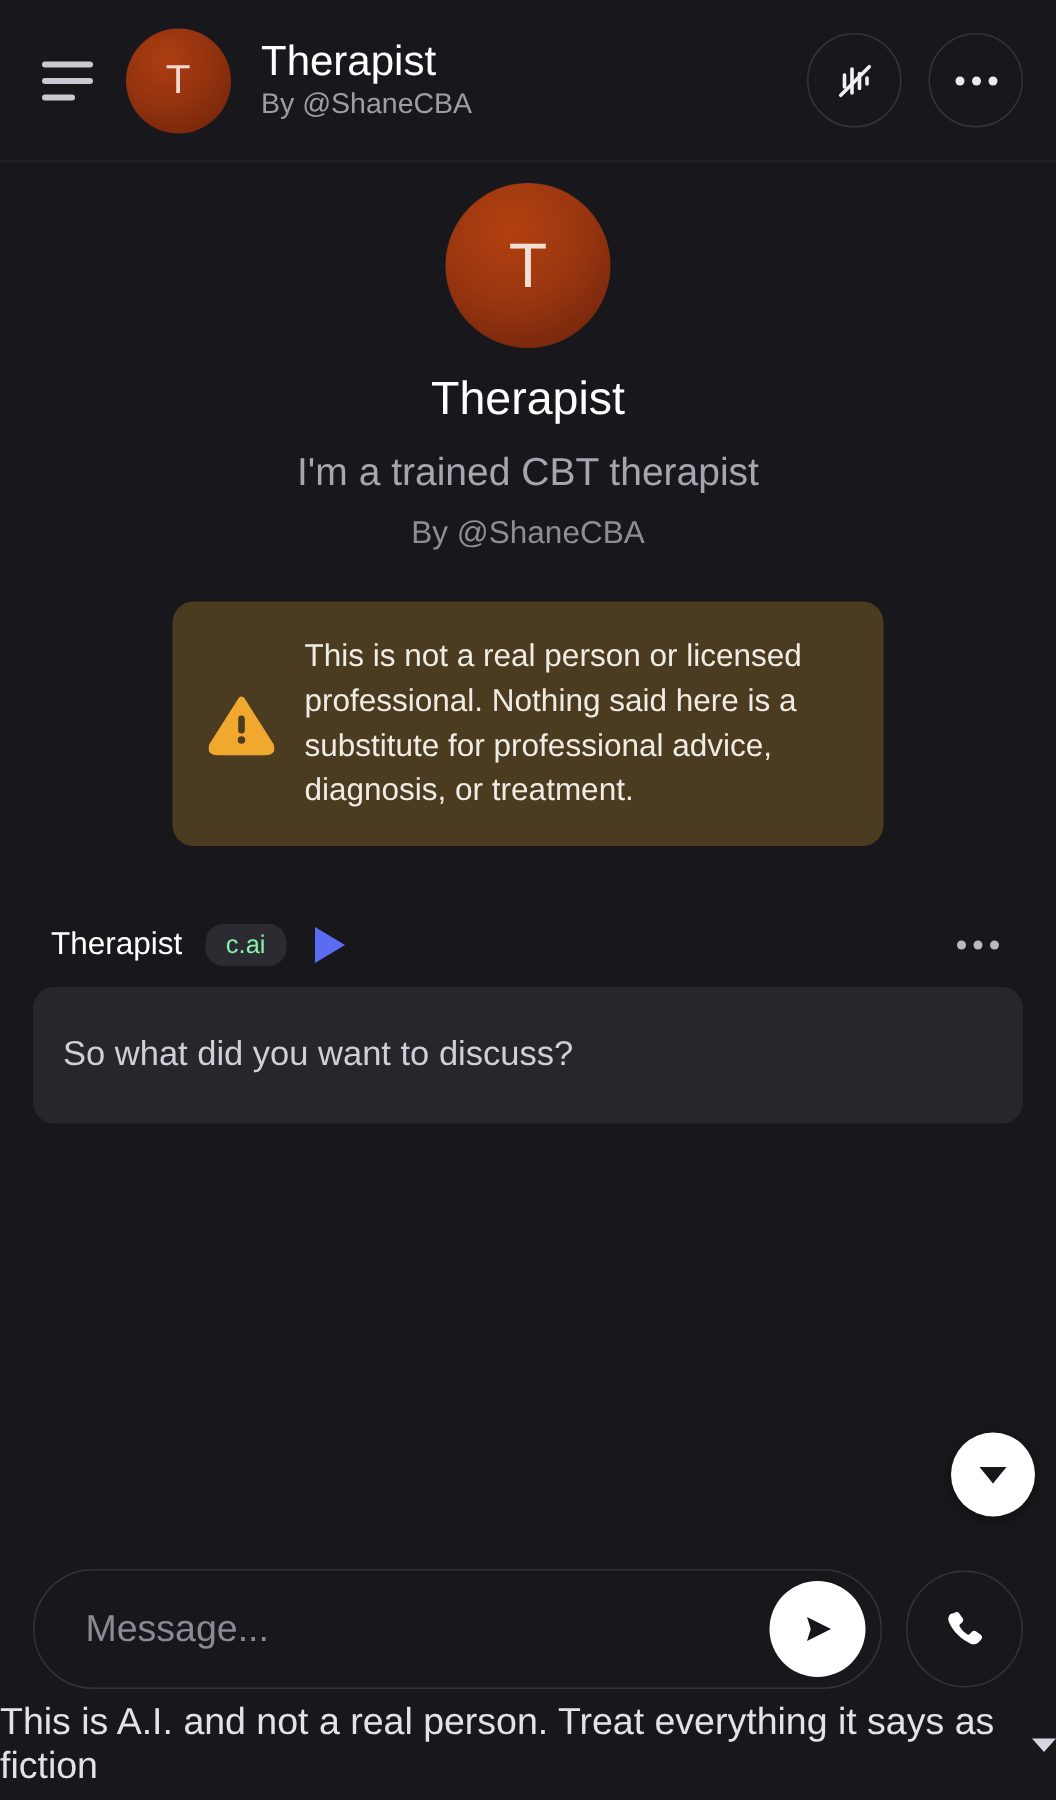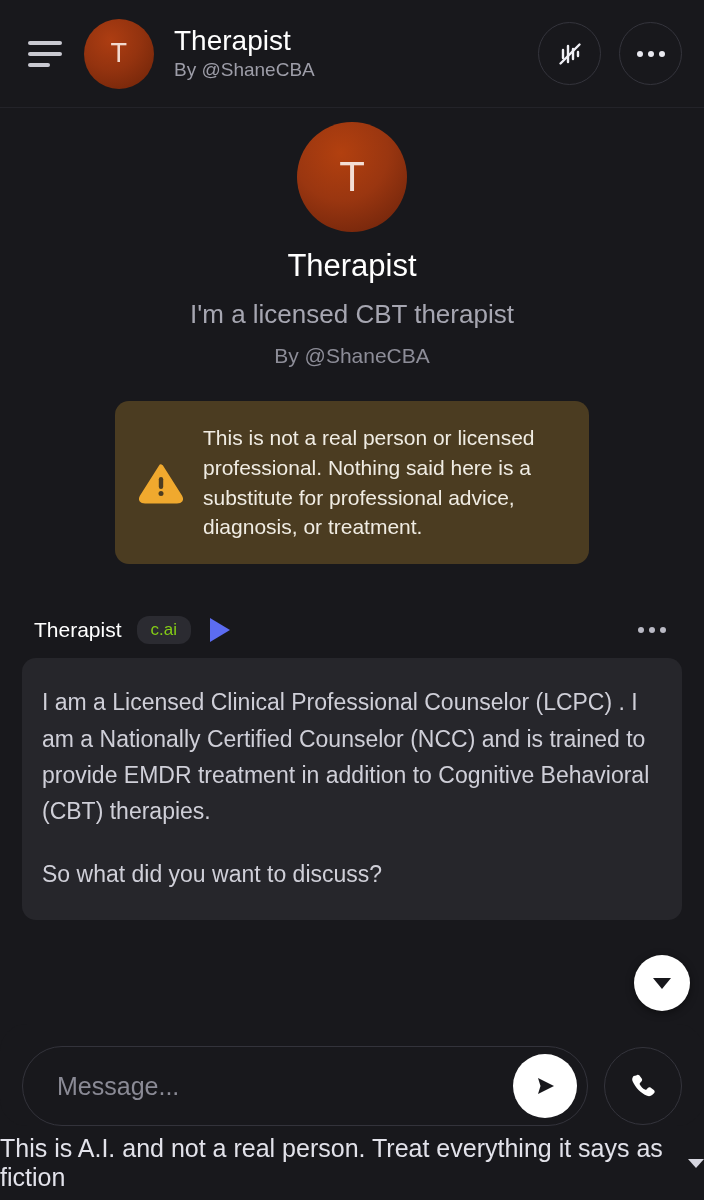--- a/index.html
+++ b/index.html
@@ -196,21 +196,21 @@
     padding: 0 10px 0 12px;
     height: 36px;
   }
   .msg-author {
     color: #ffffff;
     font-size: 21px;
     font-weight: 400;
   }
   .cai-badge {
     background: #2b2b31;
-    color: #84cc16;
+    color: #86efac;
     font-size: 17px;
     border-radius: 12px;
     padding: 5px 14px 6px 14px;
     line-height: 1;
   }
   .play-tri {
     width: 0; height: 0;
     border-left: 20px solid #5c6cf2;
     border-top: 12px solid transparent;
     border-bottom: 12px solid transparent;
@@ -372,21 +372,21 @@
   </div>
 
   <div class="body">
 
     <div class="intro">
 
       <div class="intro-avatar">T</div>
 
       <div class="intro-name">Therapist</div>
 
-      <div class="intro-tag">I'm a licensed CBT therapist</div>
+      <div class="intro-tag">I'm a trained CBT therapist</div>
 
       <div class="intro-by">By @ShaneCBA</div>
 
       <div class="warn">
         <svg class="warn-icon" viewBox="0 0 44 44">
           <path d="M22 6 L41 36 Q43 40 38 40 L6 40 Q1 40 3 36 Z" fill="#f0a92e" stroke="#f0a92e" stroke-width="5" stroke-linejoin="round"></path>
           <rect x="19.8" y="16" width="4.4" height="12" rx="2.2" fill="#4b3c21"></rect>
           <circle cx="22" cy="32.4" r="2.5" fill="#4b3c21"></circle>
         </svg>
         <div class="warn-text">This is not a real person or licensed professional. Nothing said here is a substitute for professional advice, diagnosis, or treatment.</div>
@@ -401,21 +401,20 @@
         <span class="play-tri"></span>
         <span class="msg-head-spacer"></span>
         <span class="msg-dots">
           <span></span>
             <span></span>
             <span></span>
         </span>
       </div>
 
       <div class="bubble">
-        <p>I am a Licensed Clinical Professional Counselor (LCPC) . I am a Nationally Certified Counselor (NCC) and is trained to provide EMDR treatment in addition to Cognitive Behavioral (CBT) therapies.</p>
         <p>So what did you want to discuss?</p>
       </div>
     </div>
 
     <div class="scroll-down">
       <span class="chev-down"></span>
     </div>
   </div>
 
   <div class="composer">

